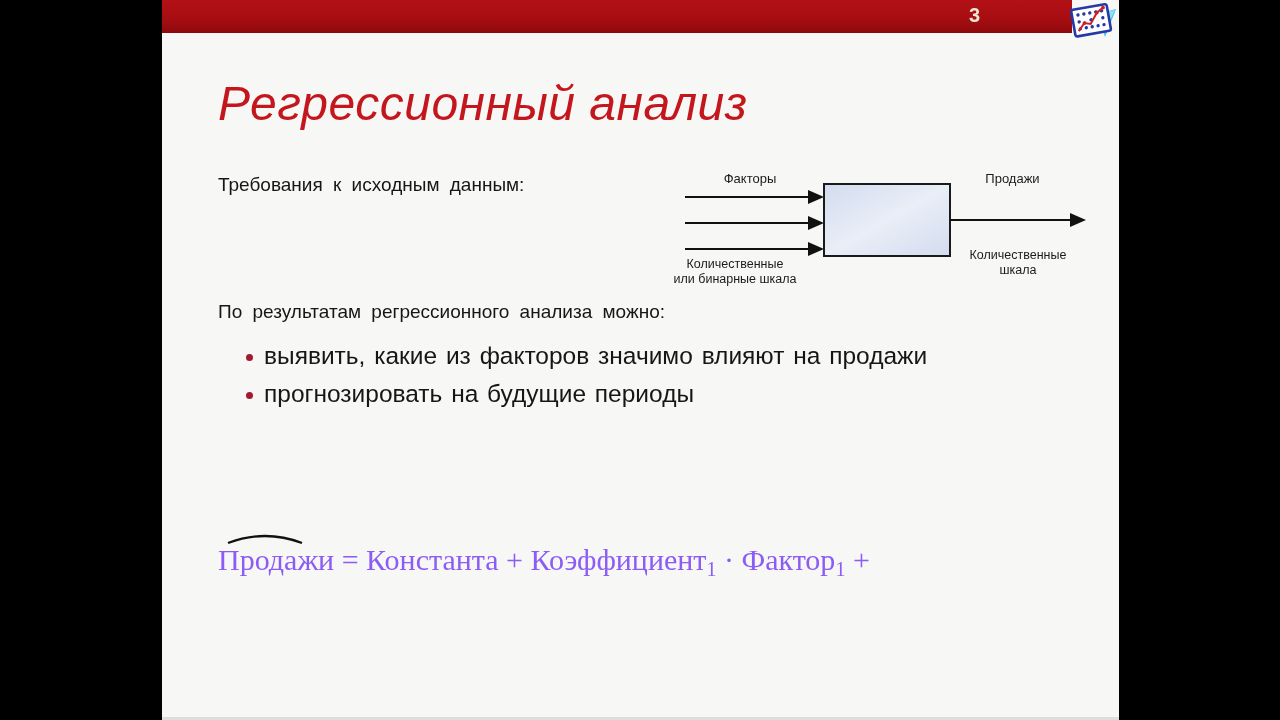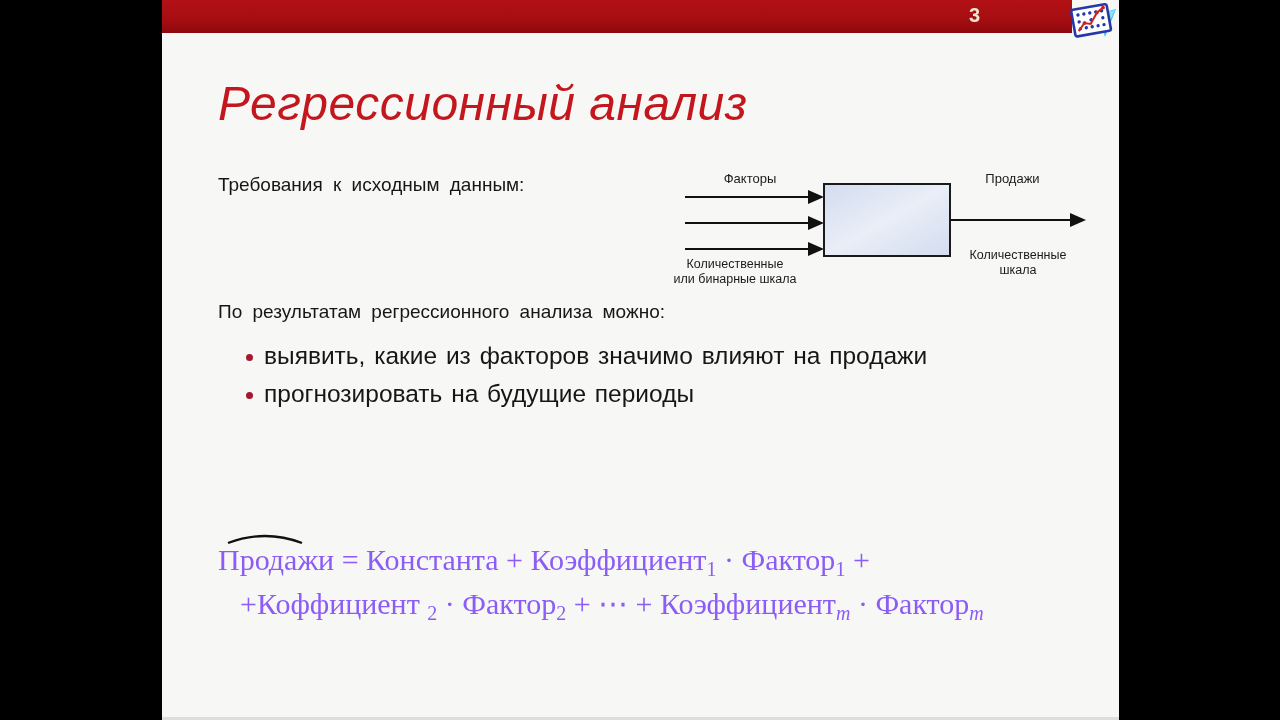--- a/index.html
+++ b/index.html
@@ -144,19 +144,16 @@
 
     <div class="formula">
       <div class="line1">
         <span class="hat-wrap">
           <svg width="80" height="14" viewBox="0 0 80 14">
             <path d="M2 12 Q39 -2 76 12" fill="none" stroke="#111" stroke-width="2.4"></path>
           </svg>
           <span>Продажи</span>
         </span><span> = Константа + Коэффициент</span><sub class="fsub">1</sub><span> · Фактор</span><sub class="fsub">1</sub><span> +</span>
       </div>
-      <div class="line2">
-        <span>+Коффициент </span><sub class="fsub">2</sub><span> · Фактор</span><sub class="fsub">2</sub><span> + ⋯ + Коэффициент</span><sub class="fsub it">m</sub><span> · Фактор</span><sub class="fsub it">m</sub>
-      </div>
     </div>
 
   </div>
 </div>
 
 </body></html>

